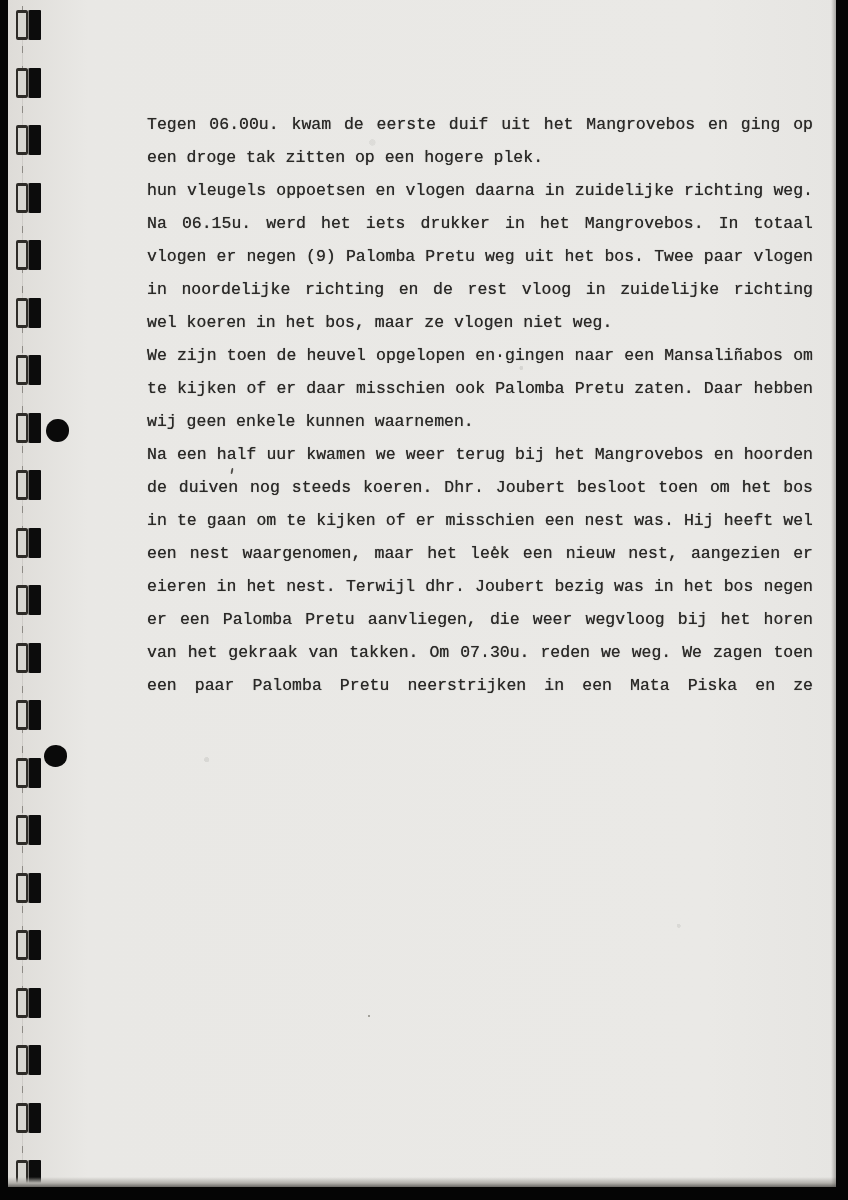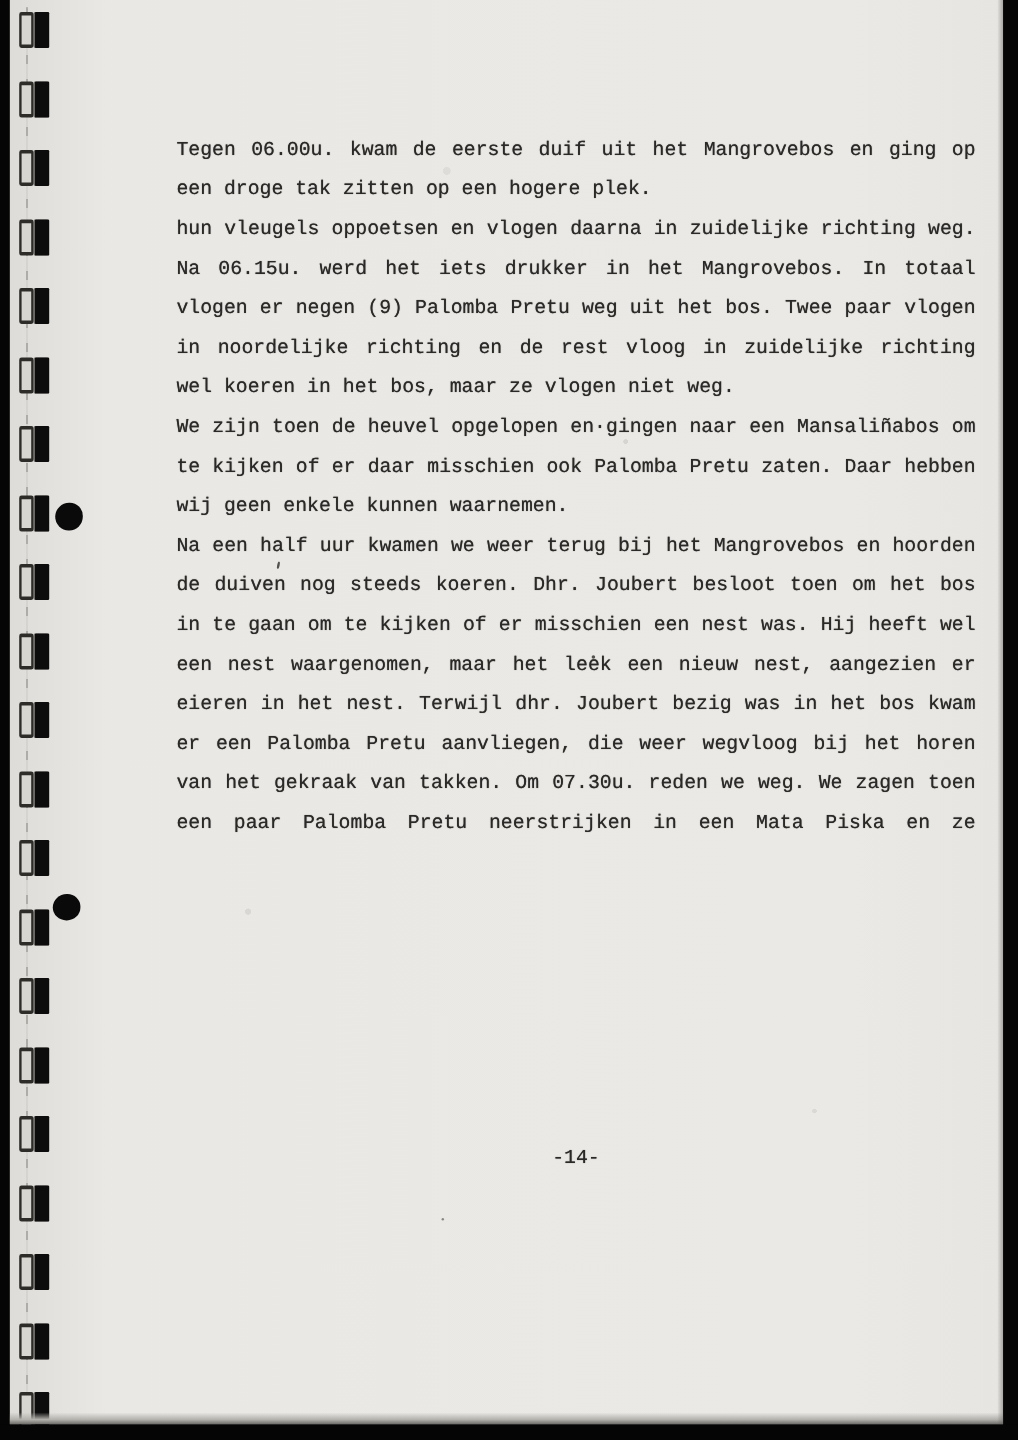--- a/index.html
+++ b/index.html
@@ -170,27 +170,26 @@
       <div class="line justify">vlogen er negen (9) Palomba Pretu weg uit het bos. Twee paar vlogen</div>
       <div class="line justify">in noordelijke richting en de rest vloog in zuidelijke richting</div>
       <div class="line">wel koeren in het bos, maar ze vlogen niet weg.</div>
       <div class="line justify">We zijn toen de heuvel opgelopen en·gingen naar een Mansaliñabos om</div>
       <div class="line justify">te kijken of er daar misschien ook Palomba Pretu zaten. Daar hebben</div>
       <div class="line">wij geen enkele kunnen waarnemen.</div>
       <div class="line justify">Na een half uur kwamen we weer terug bij het Mangrovebos en hoorden</div>
       <div class="line justify">de duiven nog steeds koeren. Dhr. Joubert besloot toen om het bos</div>
       <div class="line justify">in te gaan om te kijken of er misschien een nest was. Hij heeft wel</div>
       <div class="line justify">een nest waargenomen, maar het leek een nieuw nest, aangezien er</div>
-      <div class="line justify">eieren in het nest. Terwijl dhr. Joubert bezig was in het bos kwam</div>
+      <div class="line justify">eieren in het nest. Terwijl dhr. Joubert bezig was in het bos negen</div>
       <div class="line justify">er een Palomba Pretu aanvliegen, die weer wegvloog bij het horen</div>
       <div class="line justify">van het gekraak van takken. Om 07.30u. reden we weg. We zagen toen</div>
       <div class="line justify">een paar Palomba Pretu neerstrijken in een Mata Piska en ze</div>
     </div>
 
-  <div class="pagenum">-14-</div>
 
   <div class="speck s1"></div>
   <div class="speck s2"></div>
   <div class="speck s3"></div>
 
   <div class="bottom-shade"></div>
   <div class="right-shade"></div>
 </div>
 
 <div class="edge-left"></div>

